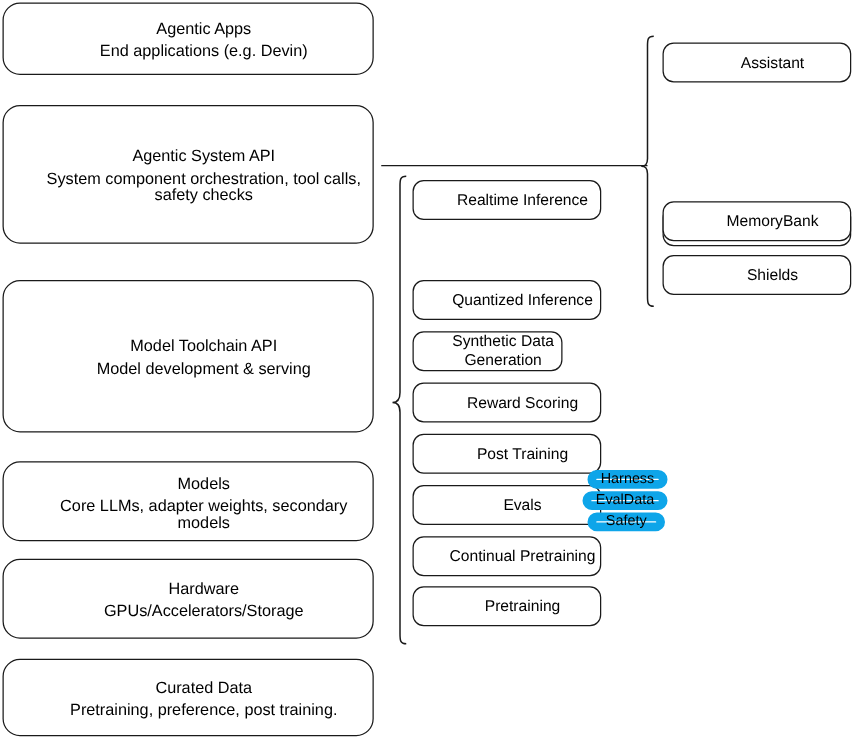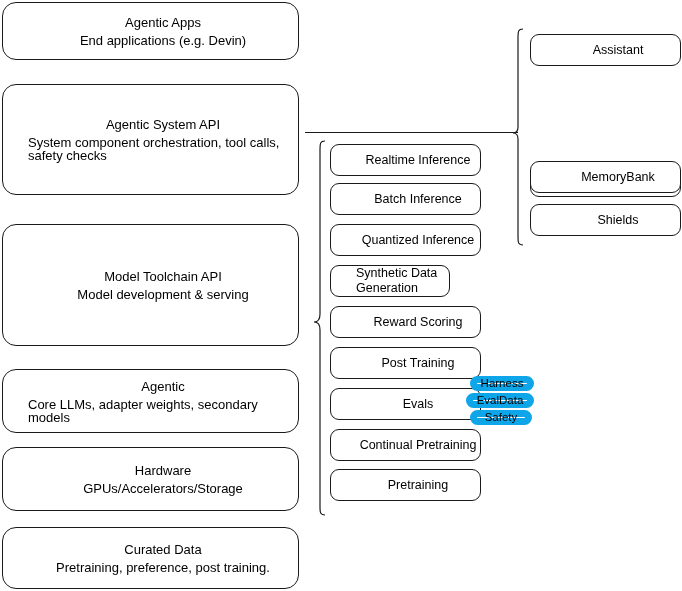--- a/index.html
+++ b/index.html
@@ -20,20 +20,21 @@
   }
   .node {
     position: absolute;
     box-sizing: border-box;
     background: #ffffff;
     border: 1px solid #1a1a1a;
     display: flex;
     flex-direction: column;
     align-items: center;
     justify-content: center;
+    text-align: center;
     padding-left: 25px;
   }
   .layer {
     border-radius: 14px;
   }
   .layer .title {
     font-size: 13px;
     line-height: 16px;
     color: #000;
   }
@@ -89,21 +90,21 @@
     <div class="title">Agentic System API</div>
     <div class="subtitle">System component orchestration, tool calls, safety checks</div>
   </div>
 
   <div class="node layer" style="left:2px; top:224px; width:297px; height:122px;">
     <div class="title">Model Toolchain API</div>
     <div class="subtitle">Model development &amp; serving</div>
   </div>
 
   <div class="node layer" style="left:2px; top:369px; width:297px; height:64px;">
-    <div class="title">Agentic</div>
+    <div class="title">Models</div>
     <div class="subtitle">Core LLMs, adapter weights, secondary models</div>
   </div>
 
   <div class="node layer" style="left:2px; top:447px; width:297px; height:64px;">
     <div class="title">Hardware</div>
     <div class="subtitle">GPUs/Accelerators/Storage</div>
   </div>
 
   <div class="node layer" style="left:2px; top:527px; width:297px; height:62px;">
     <div class="title">Curated Data</div>
@@ -133,23 +134,20 @@
 
   <div class="brace" style="left:313px; top:140px; width:13px; height:376px;">
     <svg width="13" height="376" viewBox="0 0 13 376" fill="none" xmlns="http://www.w3.org/2000/svg" aria-hidden="true">
       <path d="M12 1 C 7 1, 7 4, 7 9 L 7 174 C 7 180, 5 182, 1 182 C 5 182, 7 184, 7 190 L 7 367 C 7 372, 7 375, 12 375" stroke="#1a1a1a" stroke-width="1.2" fill="none"></path>
     </svg>
   </div>
 
   <div class="node cap" style="left:330px; top:144px; width:151px; height:32px;">
     <div class="title">Realtime Inference</div>
   </div>
-  <div class="node cap" style="left:330px; top:183px; width:151px; height:32px;">
-    <div class="title">Batch Inference</div>
-  </div>
   <div class="node cap" style="left:330px; top:224px; width:151px; height:32px;">
     <div class="title">Quantized Inference</div>
   </div>
   <div class="node cap" style="left:330px; top:265px; width:120px; height:32px;">
     <div class="title">Synthetic Data Generation</div>
   </div>
   <div class="node cap" style="left:330px; top:306px; width:151px; height:32px;">
     <div class="title">Reward Scoring</div>
   </div>
   <div class="node cap" style="left:330px; top:347px; width:151px; height:32px;">

